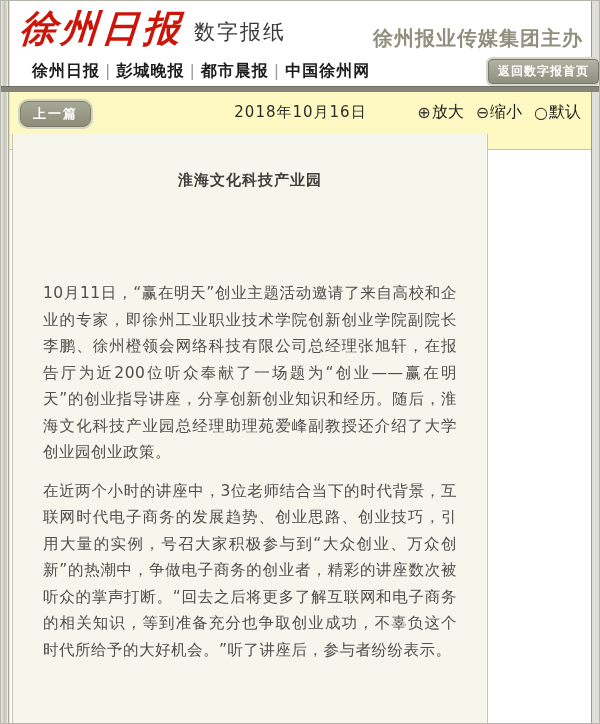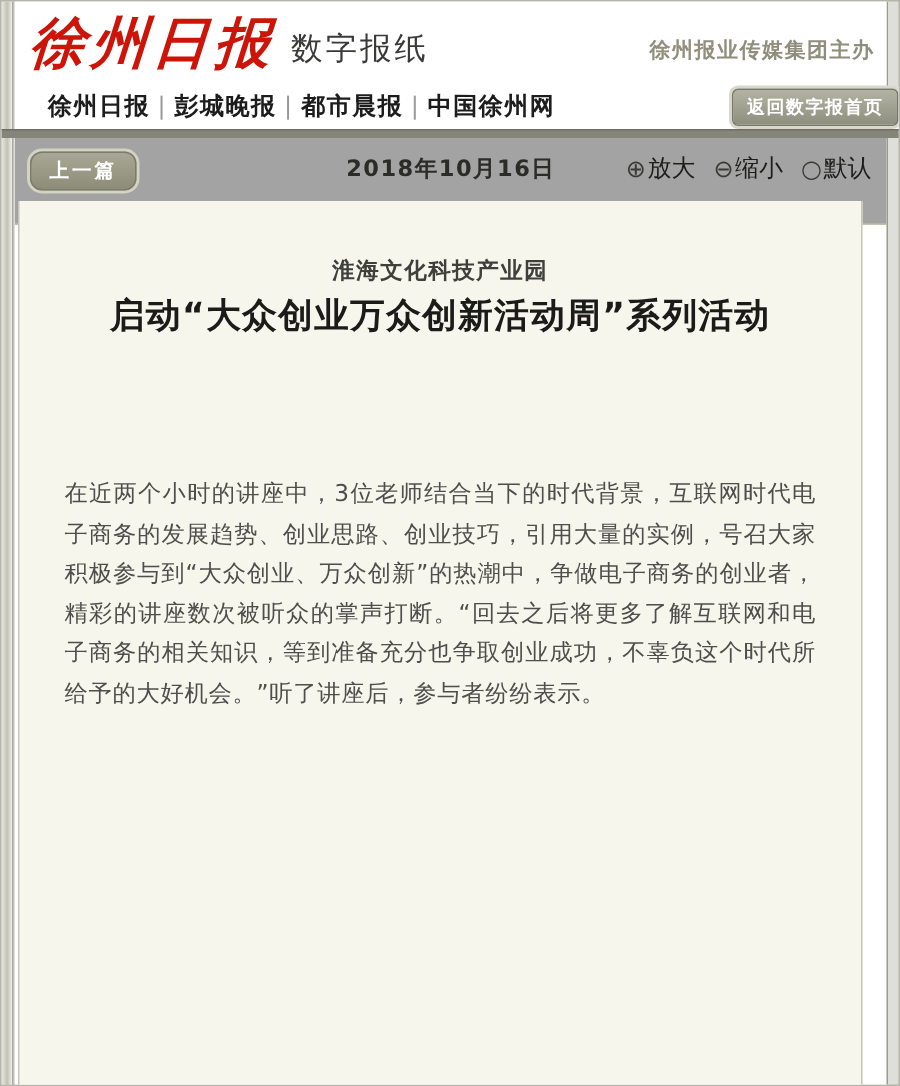--- a/index.html
+++ b/index.html
@@ -23,21 +23,21 @@
   .header { position:absolute; left:0; top:0; width:100%; height:57px; background:#fff; }
   .logo-wrap { position:absolute; left:10px; top:6px; display:flex; align-items:flex-end; }
   .logo-main {
     font-family:"DejaVu Serif","Liberation Serif",serif;
     font-style:italic; font-weight:bold; font-size:37px; line-height:42px;
     color:#cc1408; letter-spacing:4px; transform:skewX(-4deg);
   }
   .logo-sub { font-size:21px; font-weight:normal; color:#3a3a38; margin:0 0 3px 10px; letter-spacing:2px; }
   .sponsor {
     position:absolute; right:8px; top:24px;
-    font-size:14px; font-weight:bold; color:#8f8f7d; letter-spacing:1px;
+    font-size:20px; font-weight:bold; color:#8f8f7d; letter-spacing:1px;
   }
   
   .navrow { position:absolute; left:12px; top:57px; width:100%; height:28px; background:#fff; }
   .nav-links {
     position:absolute; left:10px; top:3px;
     font-size:16px; font-weight:bold; color:#1c1c1c; letter-spacing:1px;
   }
   .nav-links .sep { color:#9a9a9a; font-weight:normal; padding:0 5px; }
   .home-btn {
     position:absolute; right:4px; top:1px;
@@ -47,42 +47,42 @@
     box-shadow:0 0 0 2px #d7d7ca; letter-spacing:1px; cursor:pointer;font-family:Liberation Serif, serif;
   }
   
   .dark-sep {
     position:absolute; left:-9px; top:85px; width:600px; height:6px;
     background:#85857a; border-top:1px solid #6f6f64;
   }
   
   .toolbar {
     position:absolute; left:0; top:91px; width:100%; height:58px;
-    background:#a3a3a3; border-bottom:1px solid #c3c3b2;
+    background:#fef9c3; border-bottom:1px solid #c3c3b2;
   }
   .prev-btn {
     position:absolute; left:10px; top:9px;
     padding:3px 12px; font-size:13px; font-weight:bold; color:#ffffff;
     background:linear-gradient(#a8a896,#8c8c78);
     border:1px solid #7c7c6a; border-radius:8px;
     box-shadow:0 0 0 2px #d3d3c2; letter-spacing:2px; cursor:pointer;
   }
   .tb-date {
     position:absolute; left:0; right:0; top:11px; text-align:center;
-    font-size:15px; font-weight:bold; color:#2b2b28; letter-spacing:1px;
+    font-size:15px; font-weight:normal; color:#2b2b28; letter-spacing:1px;
   }
   .zoom-controls {
     position:absolute; right:10px; top:10px; display:flex; gap:12px;
     font-size:16px; color:#1d1d1b;
   }
   .zoom-item { display:flex; align-items:center; gap:1px; cursor:pointer; }
   .zoom-item .ico { font-size:16px; color:#3a3a36; }
   
   .content {
-    position:absolute; left:2px; top:133px; width:563px; height:591px;
+    position:absolute; left:2px; top:133px; width:476px; height:591px;
     background:#f7f6ed; border-left:1px solid #c6c6b6; border-right:1px solid #c6c6b6;
     overflow:hidden;
   }
   .kicker {
     padding-top:37px; text-align:center;
     font-size:15px; font-weight:bold; color:#3f3f3c; letter-spacing:1px;
   }
   .headline {
     margin-top:5px; text-align:center;
     font-size:23px; font-weight:bold; color:#1b1b19; letter-spacing:1px;
@@ -132,21 +132,21 @@
         </span>
         <span class="zoom-item">
           <span class="ico">○</span>
             <span>默认</span>
         </span>
       </div>
     </div>
 
     <div class="content">
       <div class="kicker">淮海文化科技产业园</div>
-      <h1 class="headline">启动“大众创业万众创新活动周”系列活动</h1>
       <div class="body-text">
+        <p>10月11日，“赢在明天”创业主题活动邀请了来自高校和企业的专家，即徐州工业职业技术学院创新创业学院副院长李鹏、徐州橙领会网络科技有限公司总经理张旭轩，在报告厅为近200位听众奉献了一场题为“创业——赢在明天”的创业指导讲座，分享创新创业知识和经历。随后，淮海文化科技产业园总经理助理苑爱峰副教授还介绍了大学创业园创业政策。</p>
         <p>在近两个小时的讲座中，3位老师结合当下的时代背景，互联网时代电子商务的发展趋势、创业思路、创业技巧，引用大量的实例，号召大家积极参与到“大众创业、万众创新”的热潮中，争做电子商务的创业者，精彩的讲座数次被听众的掌声打断。“回去之后将更多了解互联网和电子商务的相关知识，等到准备充分也争取创业成功，不辜负这个时代所给予的大好机会。”听了讲座后，参与者纷纷表示。</p>
 
       </div>
     </div>
 
   </div>
 </div>
 
 </body></html>

